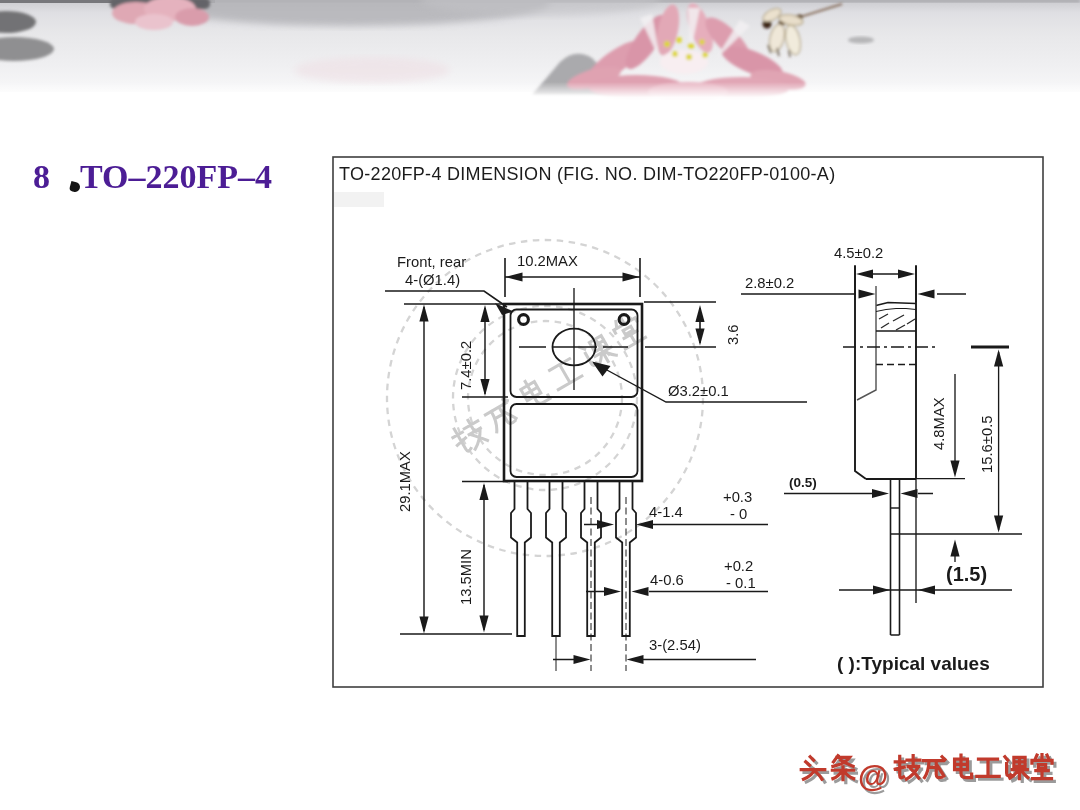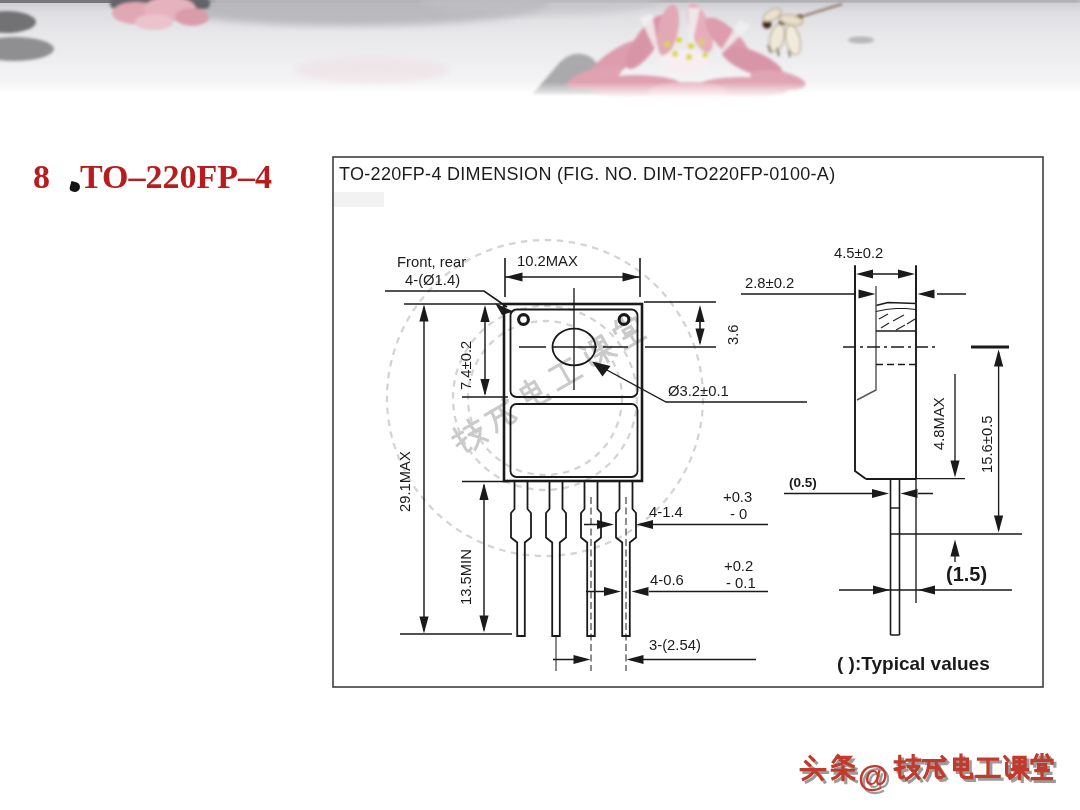--- a/index.html
+++ b/index.html
@@ -2,21 +2,21 @@
 <html><head>
 <meta charset="utf-8">
 <style>
   html,body{margin:0;padding:0;background:#ffffff;}
   body{width:1080px;height:810px;position:relative;overflow:hidden;
        font-family:"Liberation Sans", sans-serif;}
   #hdr{position:absolute;left:0;top:0;width:1080px;height:92px;
        background:linear-gradient(180deg,#cbcbcf 0%,#dfdfe3 14%,#e8e8ea 38%,#efeff1 70%,#f8f8f9 100%);}
   #title{position:absolute;left:33px;top:158px;width:300px;height:40px;
          font-family:"Liberation Serif", serif;font-weight:bold;font-size:34px;
-         color:#b91c1c;white-space:nowrap;letter-spacing:0px;}
+         color:#4c1d95;white-space:nowrap;letter-spacing:0px;}
   #cm{display:inline-block;width:30px;}
   #cmdot{position:absolute;left:70px;top:182px;width:10px;height:10px;
          border-radius:0 75% 75% 55%;background:#151515;transform:rotate(15deg);}
   svg{position:absolute;left:0;top:0;}
 </style>
 </head>
 <body>
 
 <div id="hdr"></div>
 

